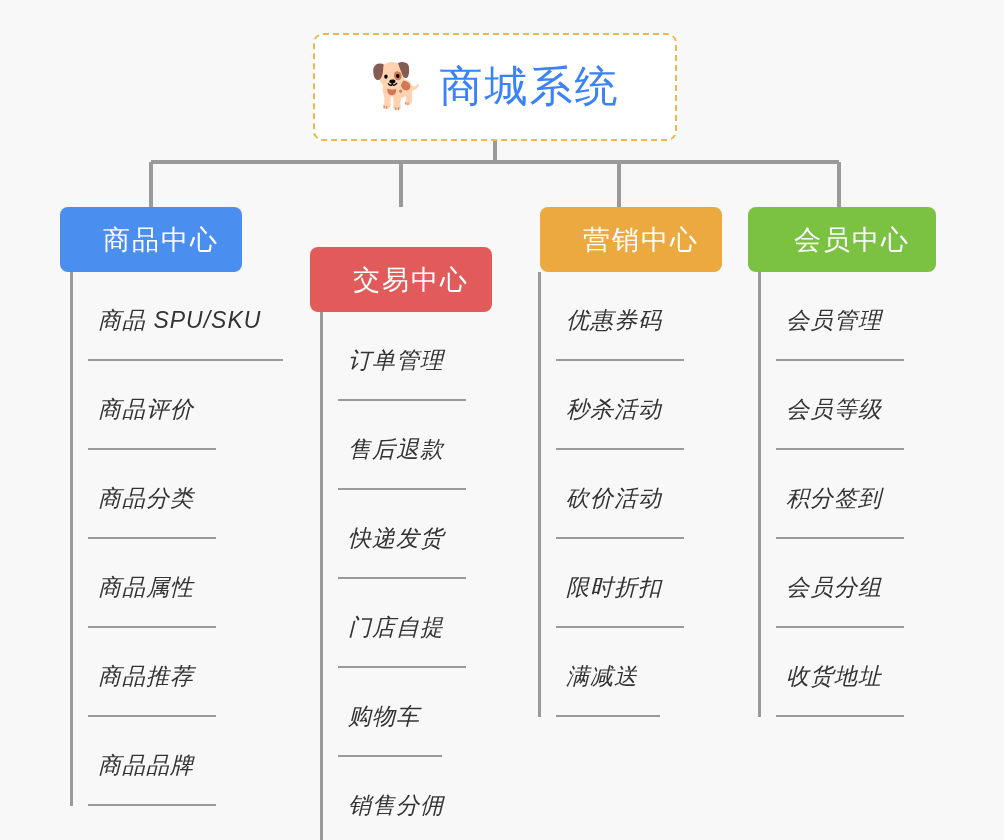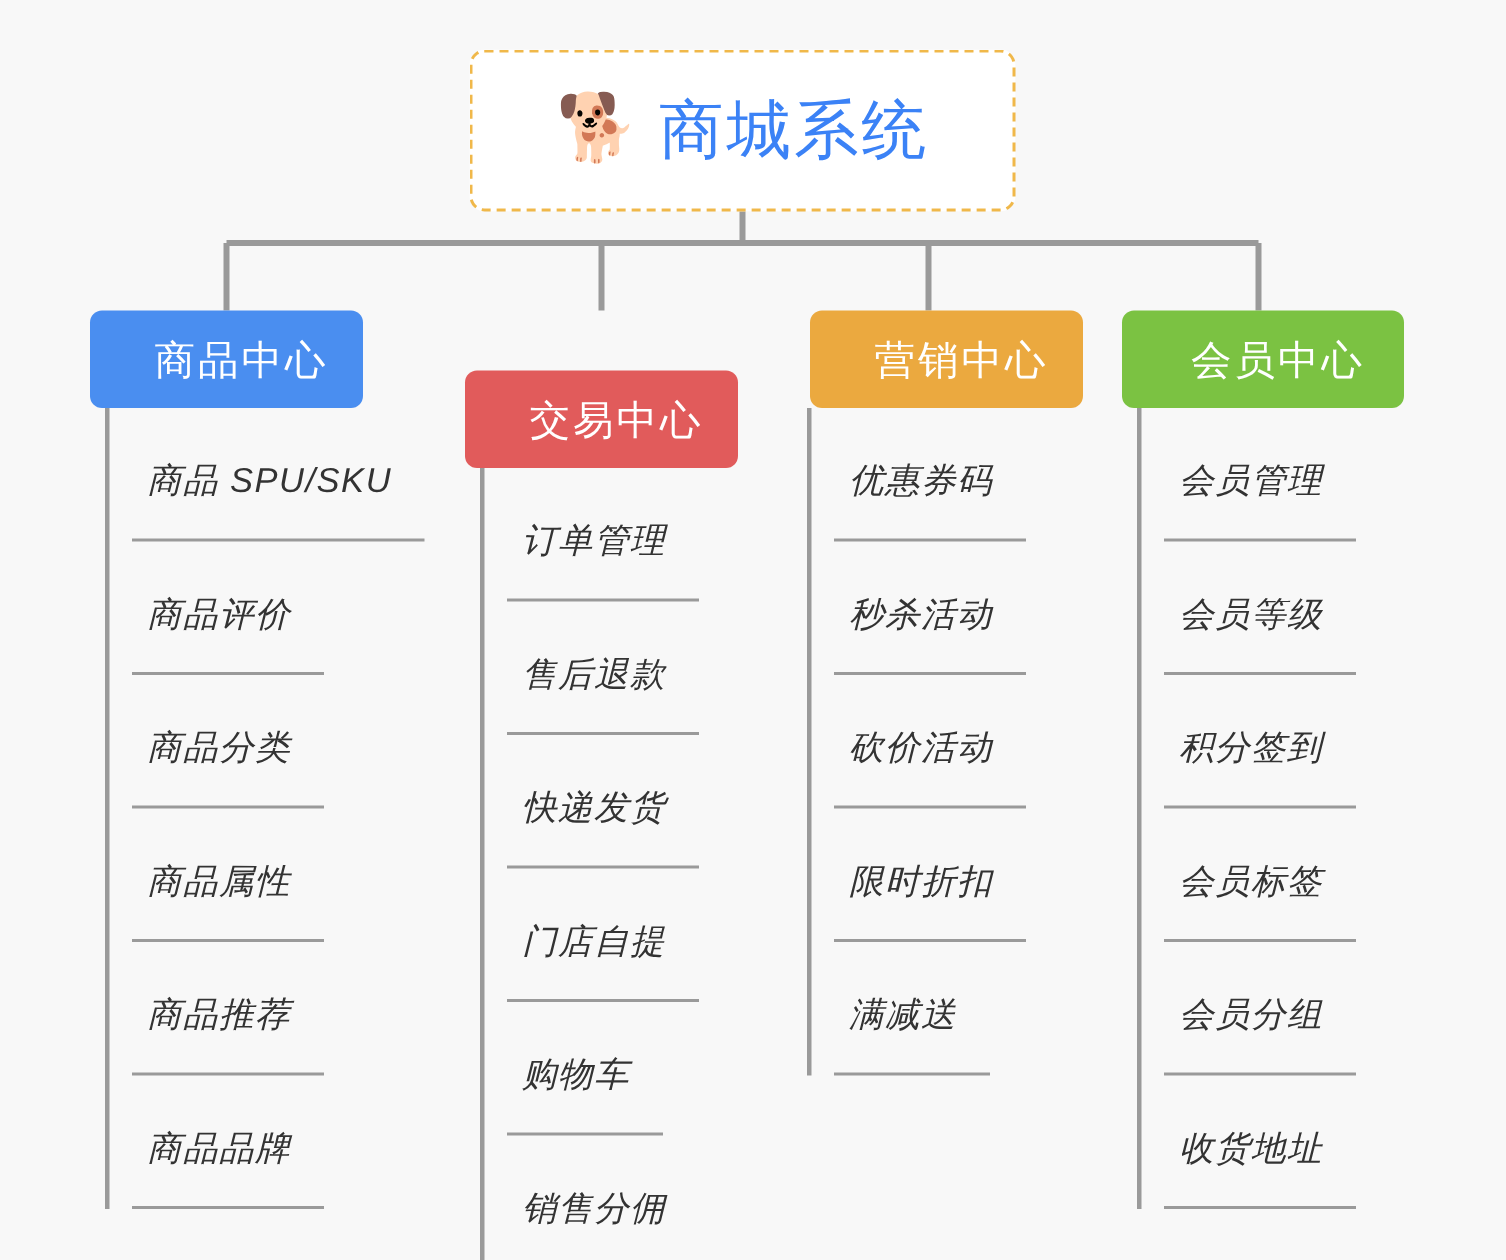--- a/index.html
+++ b/index.html
@@ -225,23 +225,20 @@
           <div class="leaf-item">
             <span class="leaf-text">会员管理</span>
           </div>
           <div class="leaf-item">
             <span class="leaf-text">会员等级</span>
           </div>
           <div class="leaf-item">
             <span class="leaf-text">积分签到</span>
           </div>
           <div class="leaf-item">
-            <span class="leaf-text">会员标签</span>
-          </div>
-          <div class="leaf-item">
             <span class="leaf-text">会员分组</span>
           </div>
           <div class="leaf-item">
             <span class="leaf-text">收货地址</span>
           </div>
         </div>
       </div>
     </div>
 
 </div>

